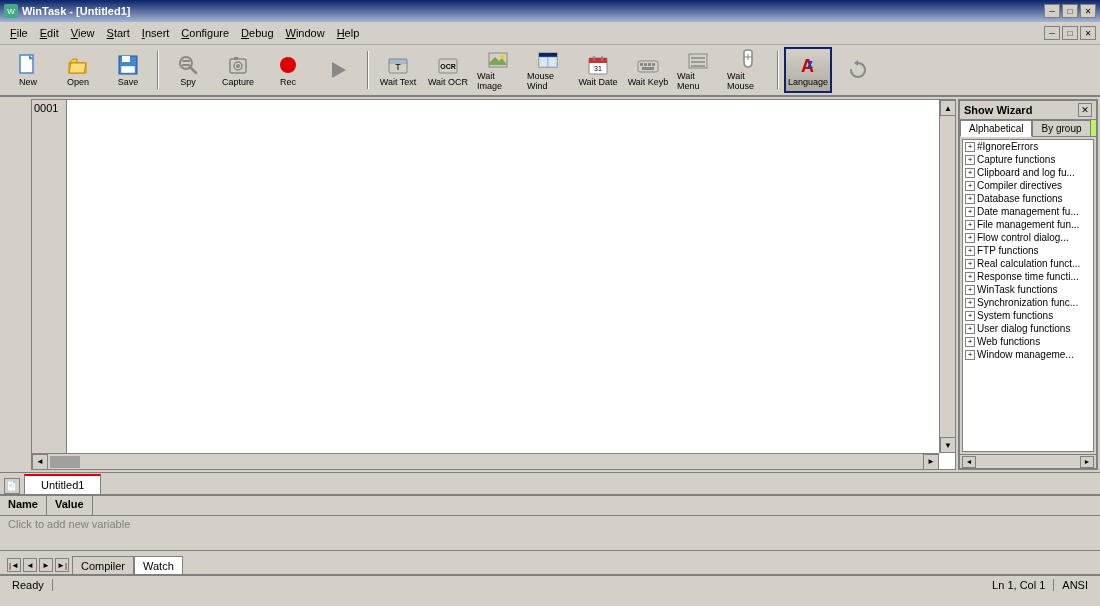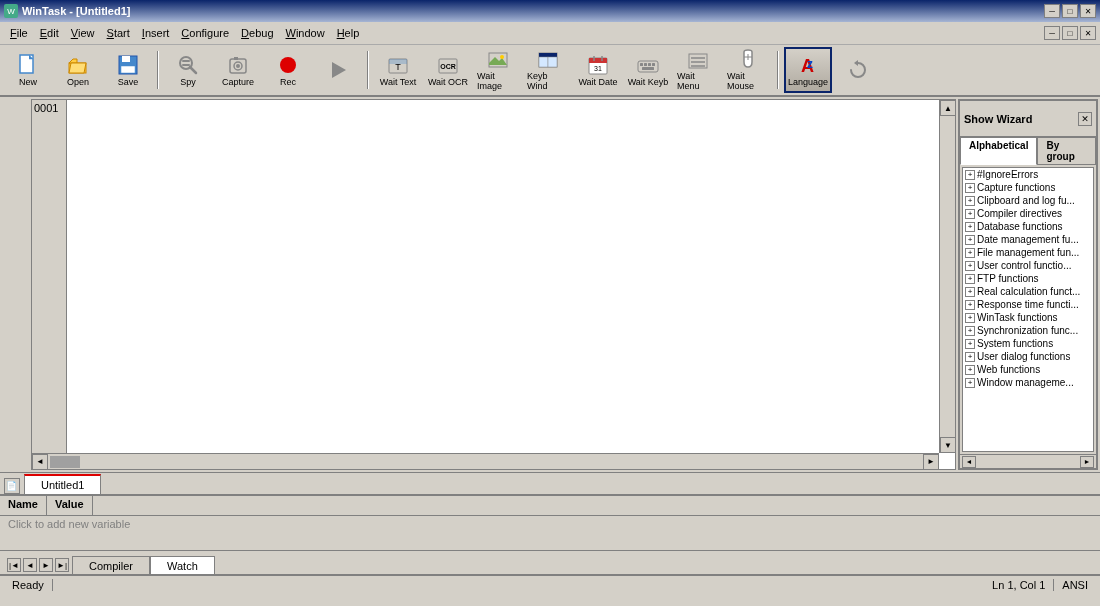--- a/index.html
+++ b/index.html
@@ -148,35 +148,34 @@
       display: flex;
       flex-direction: column;
     }
     .wizard-header {
       background: #d4d0c8;
       border-bottom: 1px solid #808080;
       padding: 2px 4px;
       display: flex;
       align-items: center;
       justify-content: space-between;
-      height: 36px;
+      height: 19px;
     }
     .wizard-title { font-size: 11px; font-weight: bold; }
     .wizard-close {
       width: 14px; height: 14px;
       background: #d4d0c8;
       border: 1px solid #808080;
       display: flex; align-items: center; justify-content: center;
       font-size: 9px; cursor: pointer;
     }
     .wizard-tabs {
       display: flex;
       background: #bef264;
       border-bottom: 1px solid #808080;
-      font-weight: bold;
     }
     .wizard-tab {
       padding: 2px 8px;
       font-size: 10px;
       cursor: pointer;
       border: 1px solid #808080;
       border-bottom: none;
       background: #d4d0c8;
     }
     .wizard-tab.active {
@@ -268,21 +267,21 @@
       align-items: flex-end;
       padding: 0 4px;
       height: 24px;
       background: #d4d0c8;
       border-top: 1px solid #808080;
     }
     .bottom-tab {
       background: #d4d0c8;
       border: 1px solid #808080;
       border-bottom: none;
-      padding: 2px 16px;
+      padding: 2px 8px;
       font-size: 11px;
       cursor: pointer;
       height: 18px;
       display: flex; align-items: center;
     }
     .bottom-tab.active {
       background: white;
     }
     .bottom-nav {
       display: flex;
@@ -481,21 +480,21 @@
 
   <div class="toolbar-btn">
     <div class="toolbar-icon-img">
       <svg width="22" height="22" viewBox="0 0 22 22">
         <rect x="2" y="4" width="18" height="14" fill="white" stroke="#888" stroke-width="1"></rect>
         <rect x="2" y="4" width="18" height="4" fill="#0a246a"></rect>
         <rect x="2" y="8" width="9" height="10" fill="#d4e8ff" stroke="#888" stroke-width="0.5"></rect>
         <rect x="11" y="8" width="9" height="10" fill="#d4e8ff" stroke="#888" stroke-width="0.5"></rect>
       </svg>
     </div>
-    <span class="toolbar-label">Keyb Wind</span>
+    <span class="toolbar-label">Mouse Wind</span>
   </div>
 
   <div class="toolbar-btn">
     <div class="toolbar-icon-img">
       <svg width="22" height="22" viewBox="0 0 22 22">
         <rect x="2" y="4" width="18" height="16" rx="1" fill="white" stroke="#888" stroke-width="1"></rect>
         <rect x="2" y="4" width="18" height="5" fill="#cc3333"></rect>
         <line x1="7" y1="2" x2="7" y2="7" stroke="#888" stroke-width="1.5"></line>
         <line x1="15" y1="2" x2="15" y2="7" stroke="#888" stroke-width="1.5"></line>
         <text x="11" y="17" font-size="7" text-anchor="middle" fill="#000" font-family="Arial">31</text>
@@ -620,21 +619,21 @@
       <div class="tree-item">
         <div class="tree-expand">+</div>
         <span class="tree-item-text">Date management fu...</span>
       </div>
       <div class="tree-item">
         <div class="tree-expand">+</div>
         <span class="tree-item-text">File management fun...</span>
       </div>
       <div class="tree-item">
         <div class="tree-expand">+</div>
-        <span class="tree-item-text">User control functio...</span>
+        <span class="tree-item-text">Flow control dialog...</span>
       </div>
       <div class="tree-item">
         <div class="tree-expand">+</div>
         <span class="tree-item-text">FTP functions</span>
       </div>
       <div class="tree-item">
         <div class="tree-expand">+</div>
         <span class="tree-item-text">Real calculation funct...</span>
       </div>
       <div class="tree-item">

